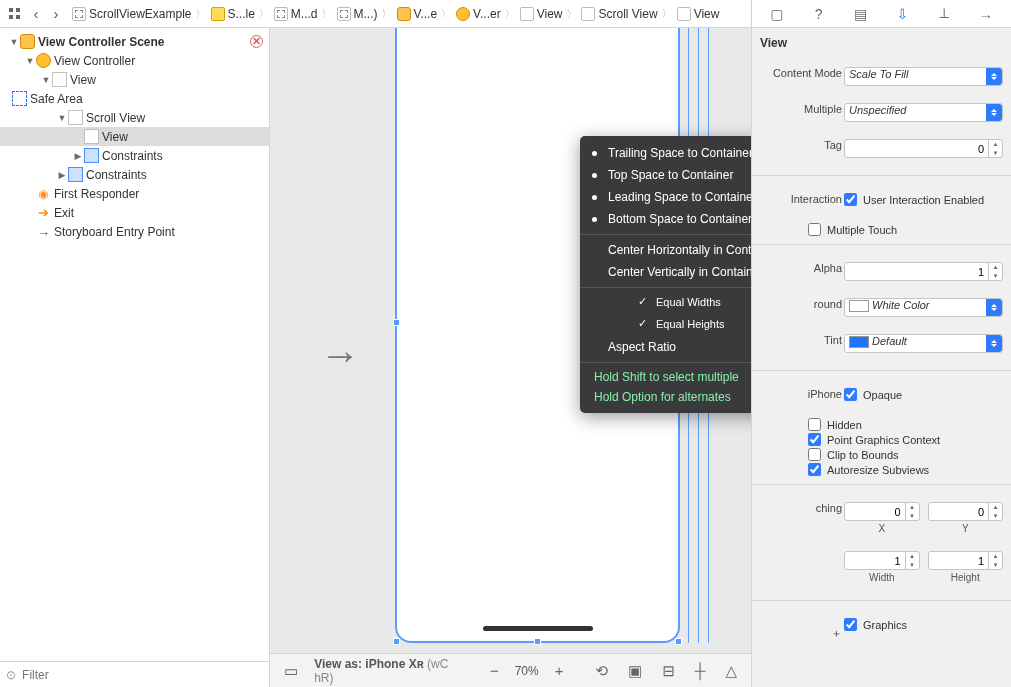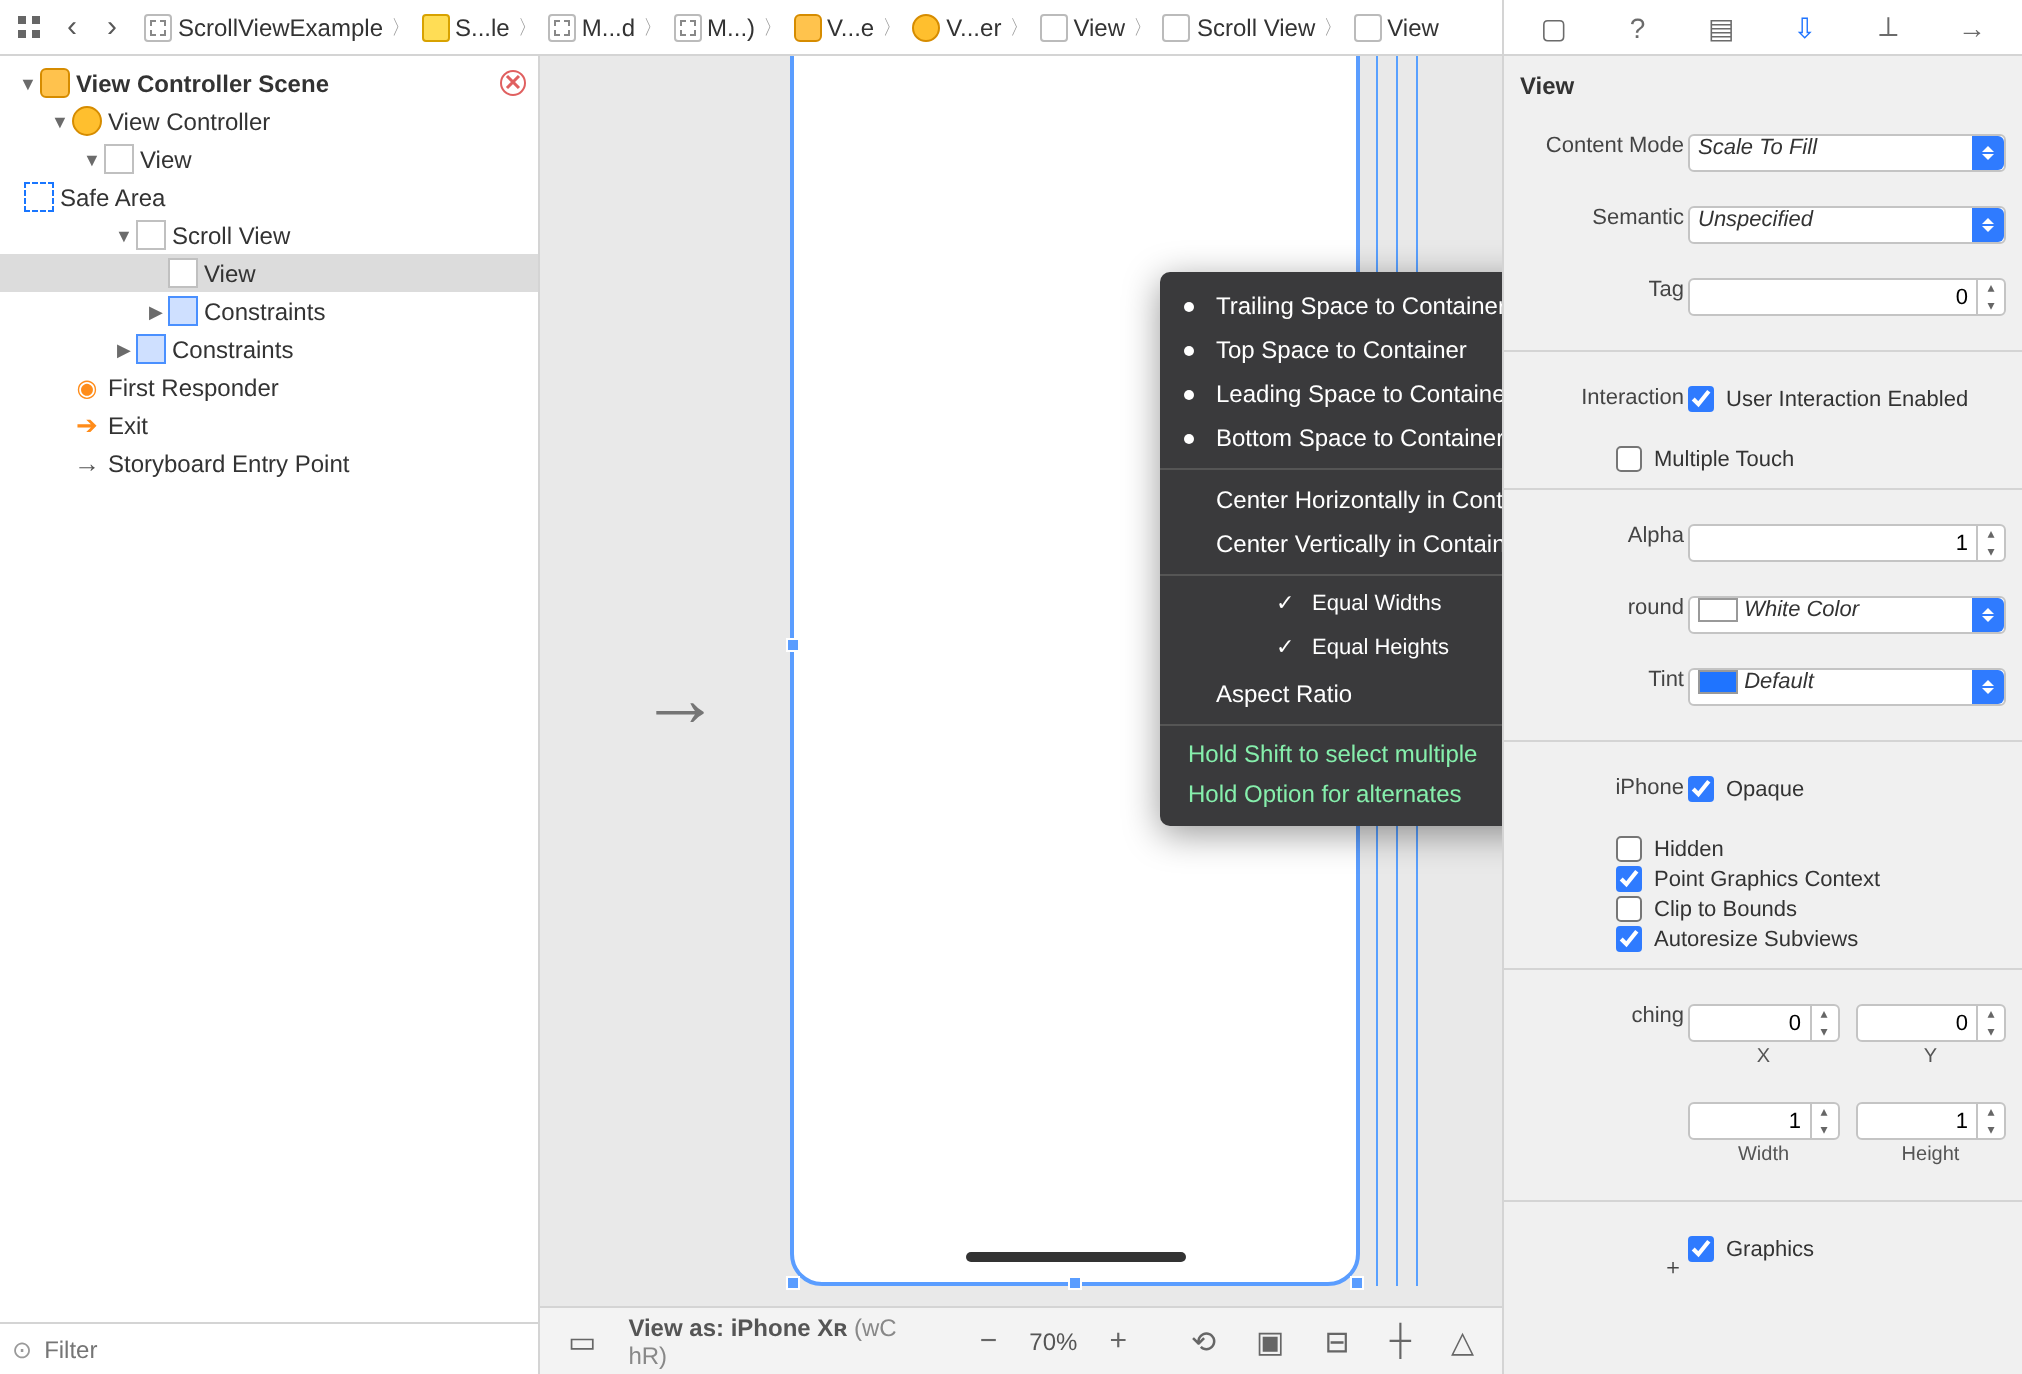--- a/index.html
+++ b/index.html
@@ -288,21 +288,21 @@
   </div>
   <div class="insp-body">
     <h3>View</h3>
     <div class="row">
         <div class="lbl">Content Mode</div>
       <div class="ctrl">
           <div class="combo"><span>Scale To Fill</span><div class="caret"></div></div>
         </div>
       </div>
     <div class="row">
-        <div class="lbl">Semantic</div>
+        <div class="lbl">Multiple</div>
       <div class="ctrl">
           <div class="combo"><span>Unspecified</span><div class="caret"></div></div>
         </div>
       </div>
     <div class="row">
         <div class="lbl">Tag</div>
       <div class="ctrl stepwrap"><input class="num" value="0" style=""><div class="step">
             <div>▴</div>
             <div>▾</div>
           </div></div>

